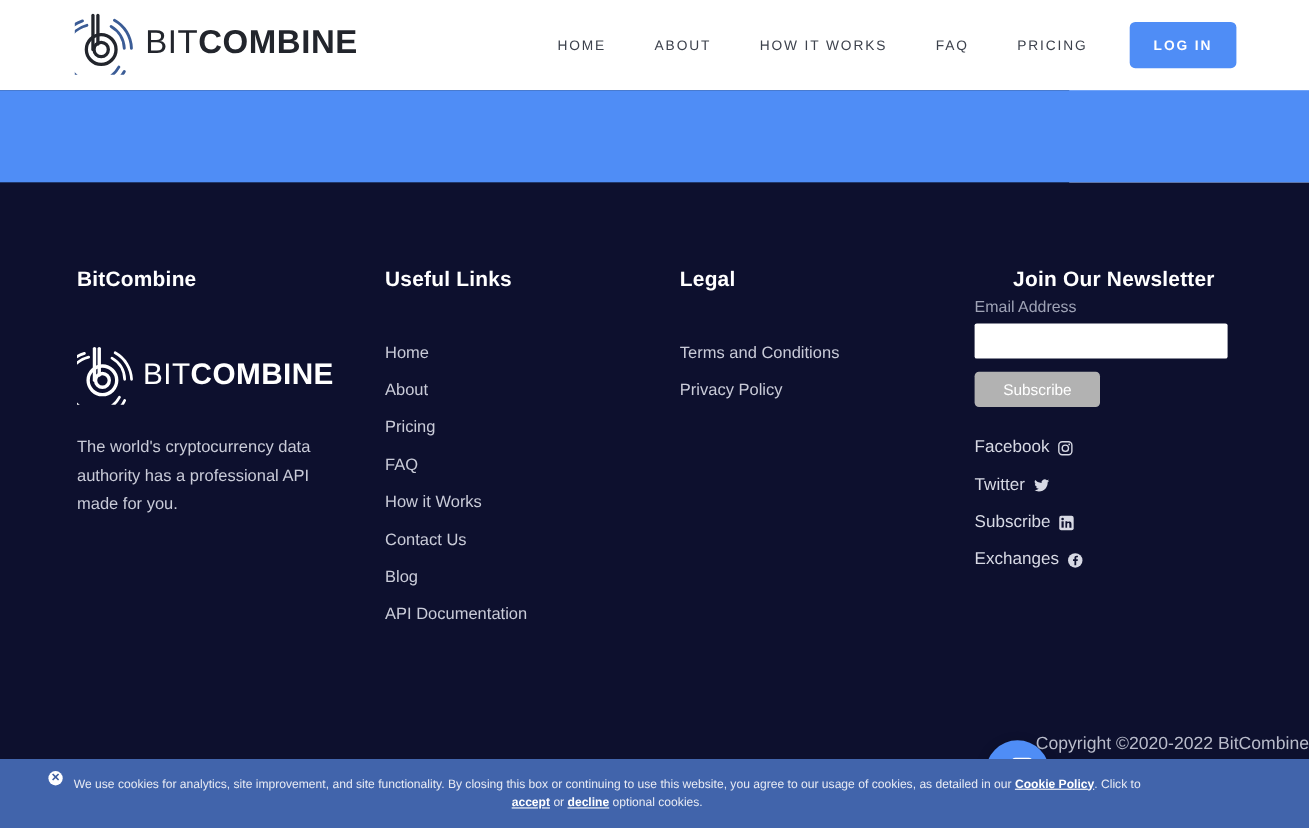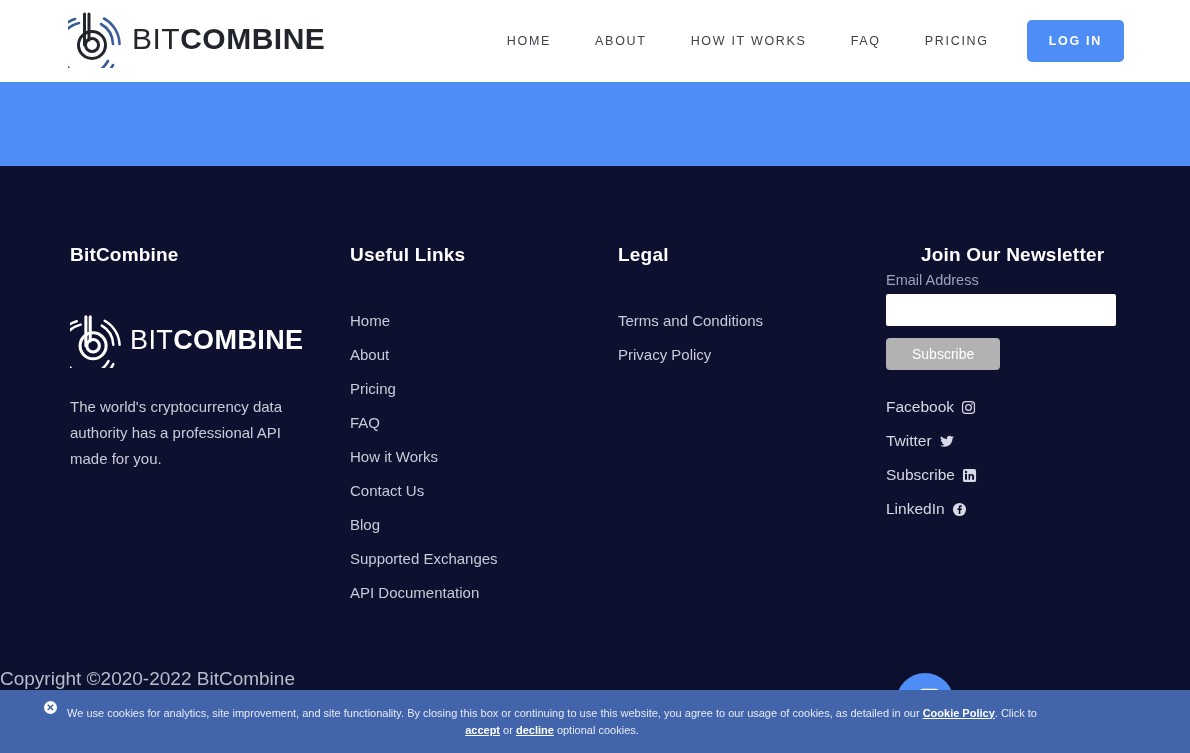--- a/index.html
+++ b/index.html
@@ -110,21 +110,21 @@
   .socials { margin-top: 28px; }
   .social {
     display: flex; align-items: center; gap: 7px;
     color: #d7d9e4; font-size: 15.5px; text-decoration: none;
     margin-bottom: 16px; cursor: pointer; white-space: nowrap;
   }
   .social svg { display: block; }
 
   .copyright {
     position: absolute; top: 502px; left: 0; width: 1190px;
-    text-align: left; color: #b9bccb; font-size: 19px;
+    text-align: right; color: #b9bccb; font-size: 16px;
   }
 
   
   .cookie {
     position: absolute; left: 0; bottom: 0;
     width: 1190px; height: 63px;
     background: #4164ab;
     display: flex; align-items: center;
   }
   .cookie-close {
@@ -220,21 +220,20 @@
 
       <div class="col-links">
         <div class="col-title">Useful Links</div>
         <a class="flink">Home</a>
         <a class="flink">About</a>
         <a class="flink">Pricing</a>
         <a class="flink">FAQ</a>
         <a class="flink">How it Works</a>
         <a class="flink">Contact Us</a>
         <a class="flink">Blog</a>
-        <a class="flink">Supported Exchanges</a>
         <a class="flink">API Documentation</a>
       </div>
 
       <div class="col-legal">
         <div class="col-title">Legal</div>
         <a class="flink">Terms and Conditions</a>
         <a class="flink">Privacy Policy</a>
       </div>
 
       <div class="col-social">
@@ -261,21 +260,21 @@
           <a class="social">
             <span>Subscribe</span>
             <svg width="15" height="15" viewBox="0 0 24 24">
               <rect x="1.5" y="1.5" width="21" height="21" rx="3" fill="#d7d9e4"></rect>
               <rect x="4.8" y="9.5" width="3.2" height="9.2" fill="#0d102e"></rect>
               <circle cx="6.4" cy="6.2" r="1.9" fill="#0d102e"></circle>
               <path d="M10.5 18.7v-9.2h3v1.3a3.3 3.3 0 0 1 5.8 2.2v5.7h-3.1v-5c0-1.2-.5-1.9-1.5-1.9s-1.7.8-1.7 1.9v5z" fill="#0d102e"></path>
             </svg>
           </a>
           <a class="social">
-            <span>LinkedIn</span>
+            <span>Exchanges</span>
             <svg width="15" height="15" viewBox="0 0 24 24">
               <circle cx="12" cy="12" r="10.5" fill="#d7d9e4"></circle>
               <path d="M13.4 19v-6.3h2.1l.3-2.5h-2.4V8.6c0-.7.2-1.2 1.2-1.2h1.3V5.2a17 17 0 0 0-1.9-.1c-1.9 0-3.2 1.2-3.2 3.3v1.8H8.7v2.5h2.1V19z" fill="#0d102e"></path>
             </svg>
           </a>
         </div>
       </div>
     </div>
 
     <div class="copyright">Copyright ©2020-2022 BitCombine</div>

